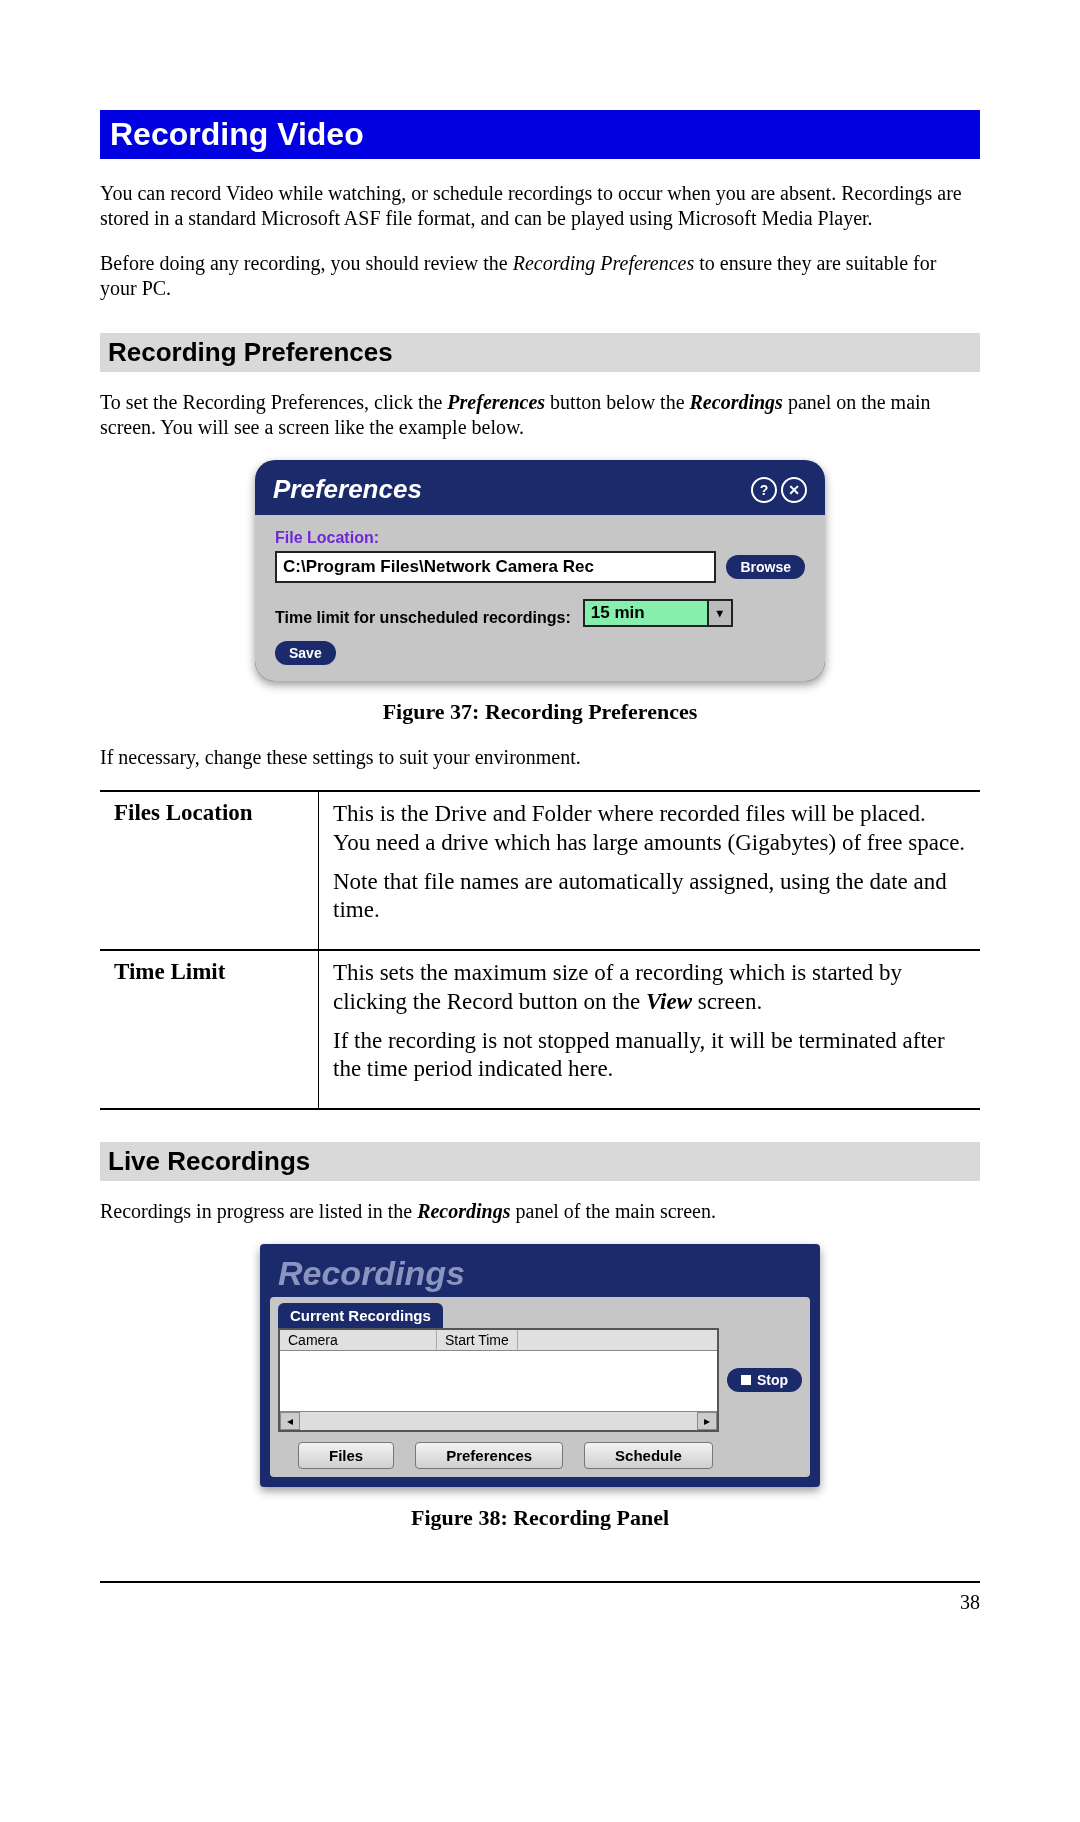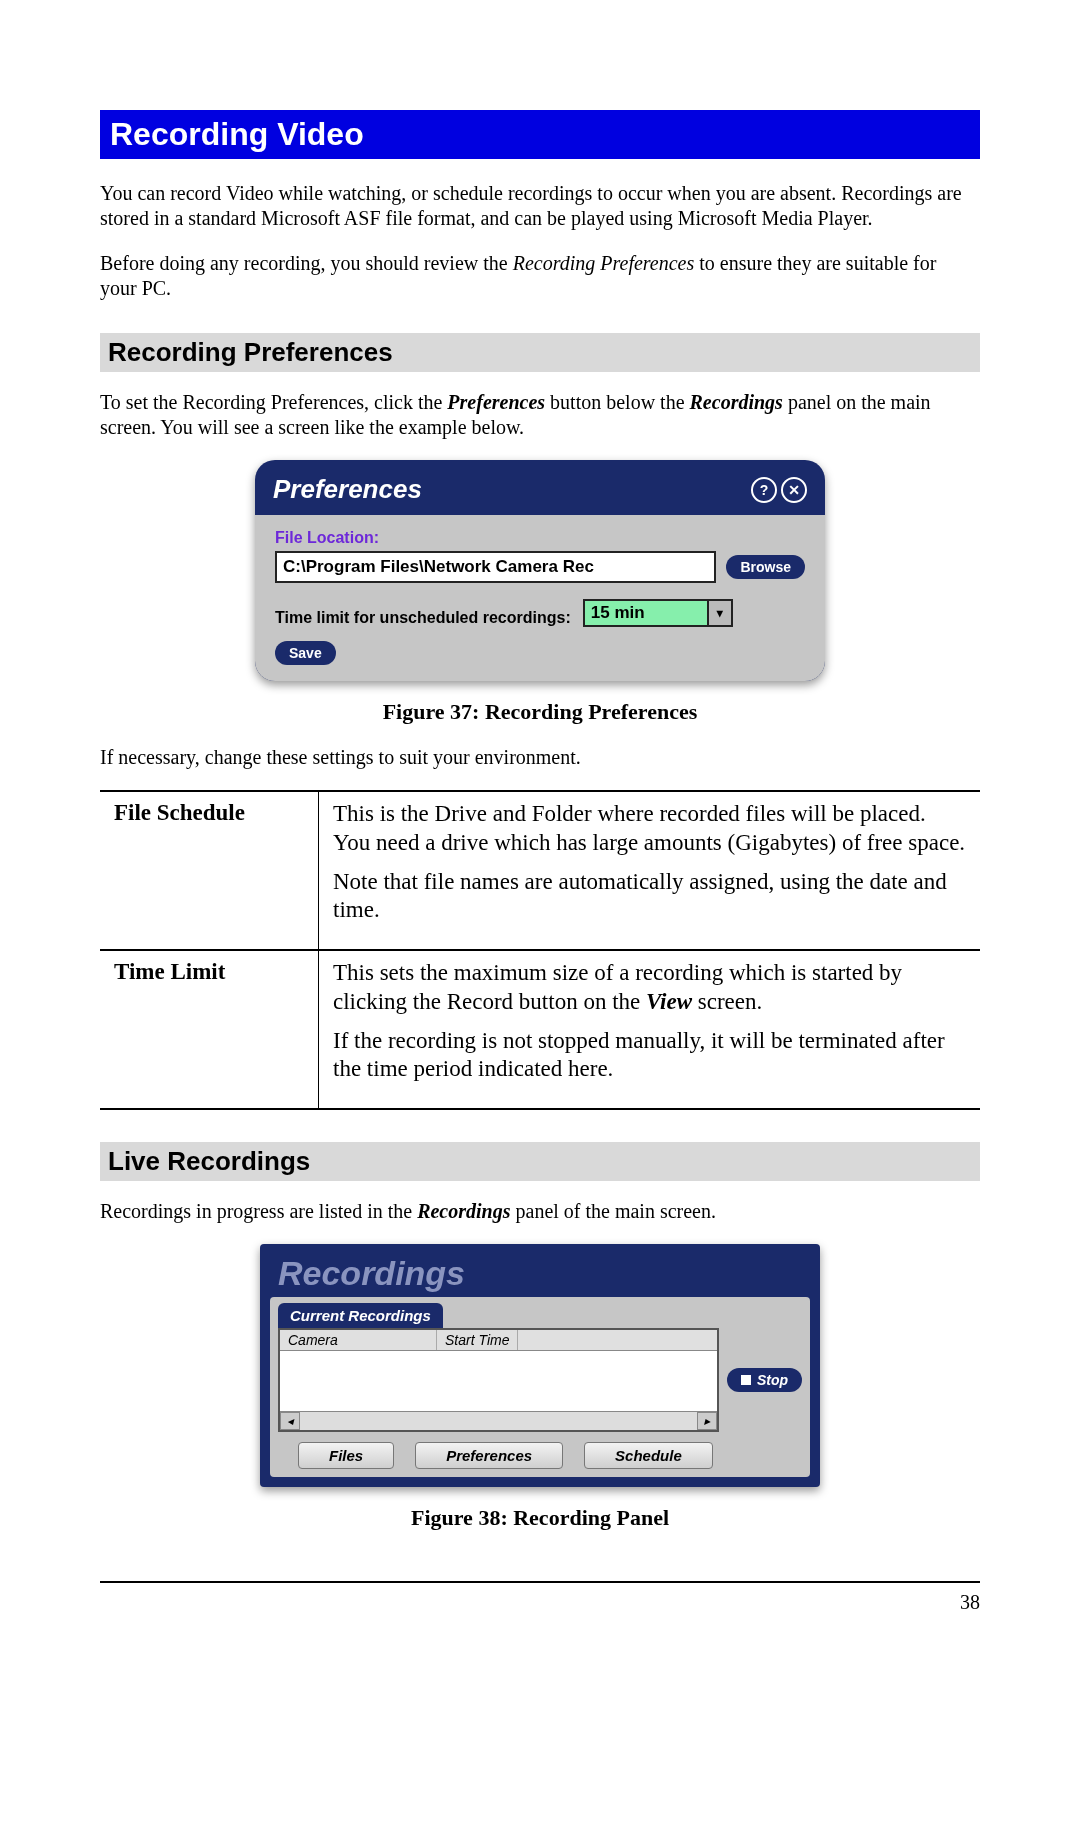--- a/index.html
+++ b/index.html
@@ -193,21 +193,20 @@
     font-weight: bold;
     font-style: italic;
     font-size: 34px;
     padding: 10px 18px 4px 18px;
   }
   .rec-body {
     background: #c6c6c6;
     margin: 0 10px 10px 10px;
     border-radius: 4px;
     padding: 6px 8px 8px 8px;
-    font-style: italic;
   }
   .rec-tab {
     display: inline-block;
     background: #1a2a6a;
     color: #fff;
     font-family: Arial, Helvetica, sans-serif;
     font-weight: bold;
     font-size: 15px;
     padding: 4px 12px;
     border-radius: 6px 6px 0 0;
@@ -326,21 +325,21 @@
     </div>
   </div>
 
   <div class="fig-caption">Figure 37: Recording Preferences</div>
 
   <p class="body">If necessary, change these settings to suit your environment.</p>
 
   <table class="settings">
     <tbody>
         <tr>
-      <td class="label">File Schedule</td>
+      <td class="label">Files Location</td>
       <td>
         <p>This is the Drive and Folder where recorded files will be placed. You need a drive which has large amounts (Gigabytes) of free space.</p>
         <p>Note that file names are automatically assigned, using the date and time.</p>
       </td>
     </tr>
     <tr>
       <td class="label">Time Limit</td>
       <td>
         <p>
           <span>This sets the maximum size of a recording which is started by clicking the Record button on the </span><span class="bolditalic">View</span><span> screen.</span>

